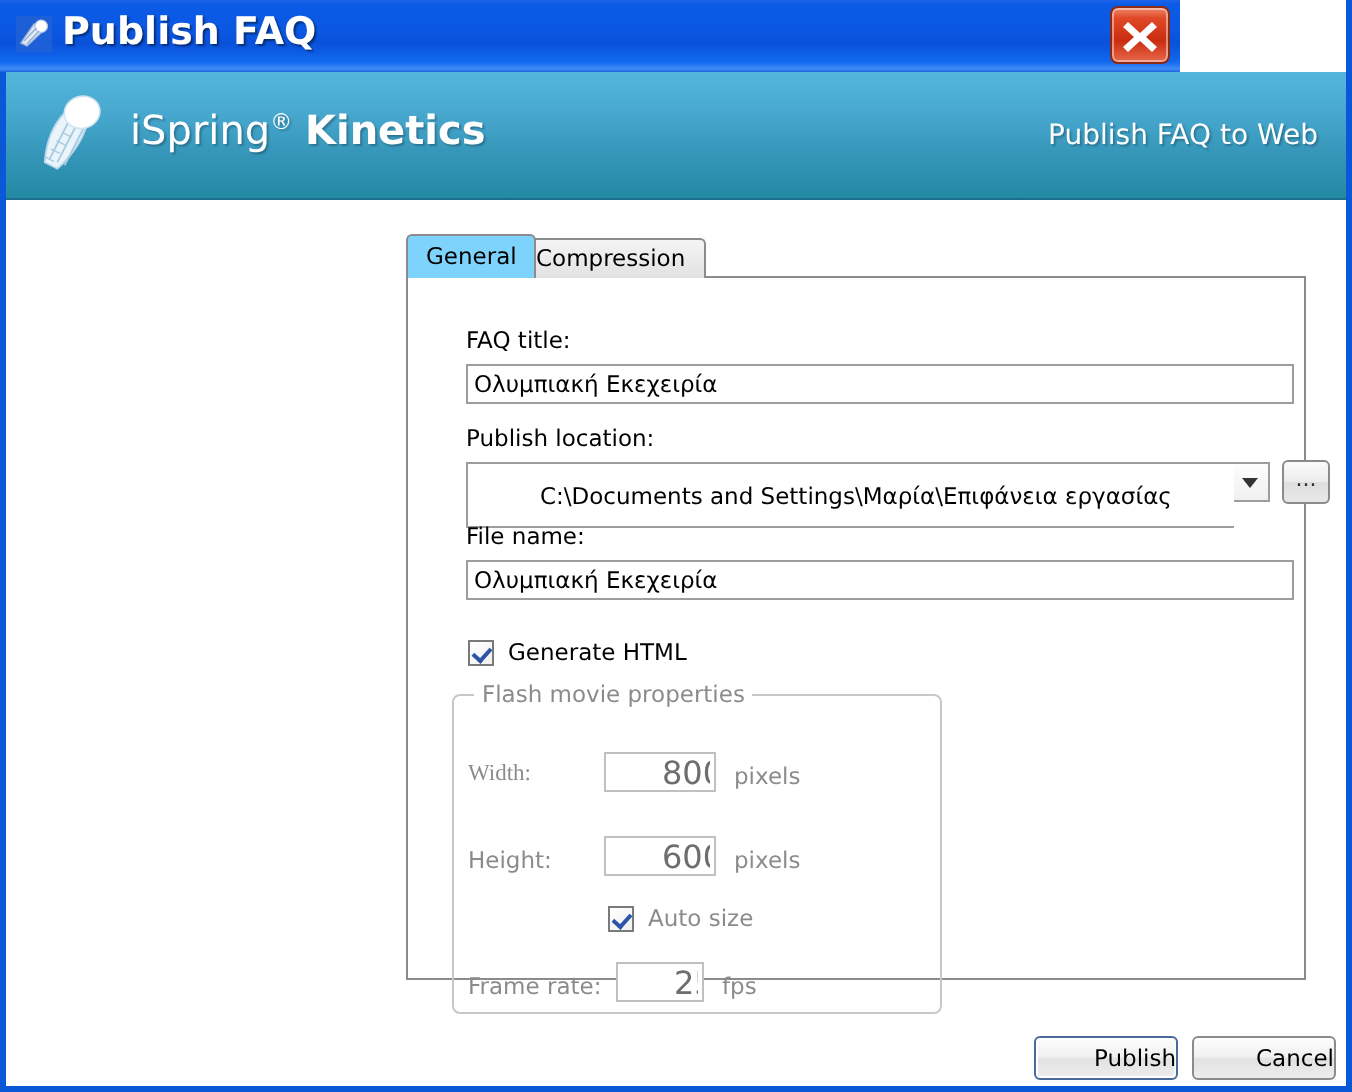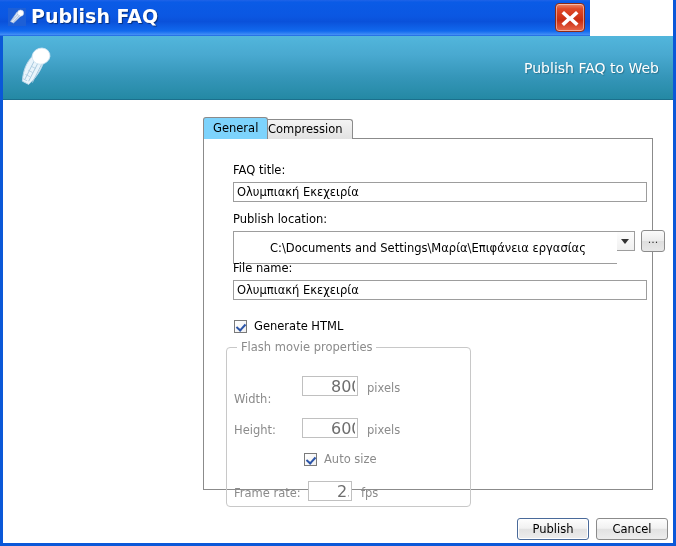--- a/index.html
+++ b/index.html
@@ -292,39 +292,39 @@
     box-sizing: border-box;
     border: 1px solid #c0c0c0;
     background: #ffffff;
     text-align: center;
     font-family: "DejaVu Sans", "Liberation Sans", sans-serif;
     font-size: 16px;
     color: #6e6e6e;
     outline: none;
     padding-left: 28px;
   }
-  #lbl-width  { left: 30px;  top: 253px; }
+  #lbl-width  { left: 30px;  top: 242px; font-family: Liberation Serif, serif; }
   #in-width   { left: 98px;  top: 237px; width: 56px; height: 20px; }
   #unit-width { left: 163px; top: 242px; }
   #lbl-height { left: 30px;  top: 284px; }
   #in-height  { left: 98px;  top: 279px; width: 56px; height: 20px; }
   #unit-height{ left: 163px; top: 284px; }
   #lbl-frame  { left: 30px;  top: 347px; }
   #in-frame   { left: 104px; top: 342px; width: 44px; height: 20px; }
   #unit-frame { left: 157px; top: 347px; }
 
   
   .dlg-button {
     position: absolute;
     width: 72px; height: 22px;
     border: 1px solid #8b8b8b;
     border-radius: 3px;
     background: linear-gradient(to bottom, #fdfdfd 0%, #f1f1f1 46%, #e2e2e2 52%, #ededed 100%);
     box-sizing: border-box;
-    text-align: center;
+    text-align: right;
     line-height: 20px;
     font-size: 11.5px;
     color: #000000;
     cursor: pointer;
     font-family: "DejaVu Sans", "Liberation Sans", sans-serif;
   }
   #btn-publish {
     left: 514px; top: 417px;
     border: 1px solid #4a6a9a;
     box-shadow: inset 0 0 0 1px #ffffff;
@@ -358,20 +358,24 @@
       <svg width="48" height="44" viewBox="0 0 48 44">
         <g transform="rotate(-18 24 22)">
           <path d="M6 30 C10 20 16 13 24 9 L33 17 C28 25 20 31 11 35 Z" fill="#e9f4fb" stroke="#b9d7e9" stroke-width="0.9"></path>
           <path d="M9 29 L26 12 M12 32 L29 15 M15 34.5 L32 17.5" stroke="#a9cadf" stroke-width="0.9"></path>
           <path d="M7 27.5 L10.5 31 M11 24.5 L14.5 28 M15 21.5 L18.5 25 M19 18.5 L22.5 22" stroke="#a9cadf" stroke-width="0.7"></path>
           <ellipse cx="31.5" cy="12" rx="9" ry="8" fill="#ffffff" stroke="#cfe4f1" stroke-width="0.8"></ellipse>
           <ellipse cx="33" cy="10.5" rx="5.5" ry="5" fill="#ffffff"></ellipse>
         </g>
       </svg>
     </span>
+    <div id="brand-text">
+      <span class="brand-light">iSpring</span><span class="brand-reg">®</span>
+      <span class="brand-bold">Kinetics</span>
+    </div>
     <div id="banner-caption">Publish FAQ to Web</div>
   </div>
 
   <div id="content">
 
 
     <div id="tab-area">
       <div class="tab" id="tab-general">General</div>
       <div class="tab" id="tab-compression">Compression</div>
 

